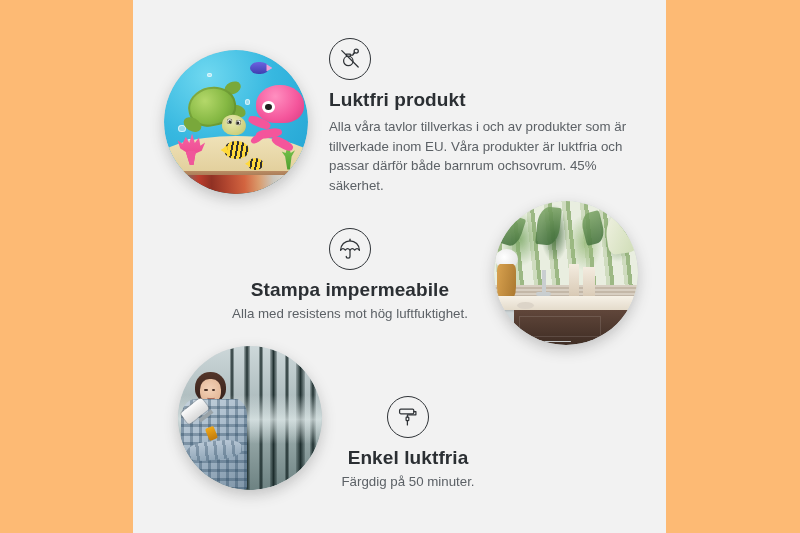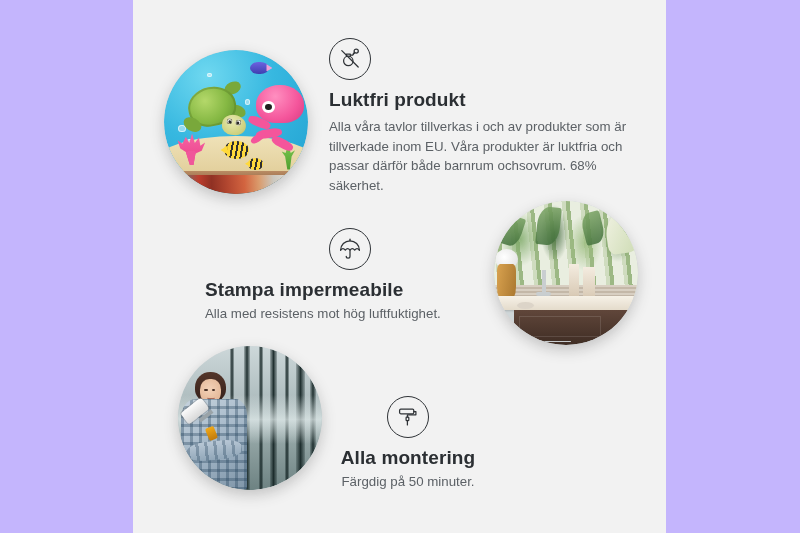--- a/index.html
+++ b/index.html
@@ -12,21 +12,21 @@
     height: 533px;
     background: #ffffff;
     font-family: "Liberation Sans", sans-serif;
     overflow: hidden;
   }
 
   #stage {
     position: relative;
     width: 800px;
     height: 533px;
-    background: #c4b5fd;
+    background: #fdba74;
   }
 
   
   #panel {
     position: absolute;
     left: 133px;
     top: 0;
     width: 533px;
     height: 533px;
     background: #f2f2f2;
@@ -336,21 +336,21 @@
     line-height: 1.48;
     color: #5c6166;
   }
 
   
   #feature-odourless { left: 329px; top: 38px; width: 300px; }
   #feature-odourless .icon-circle { margin-bottom: 9px; }
   #feature-odourless h3 { margin-bottom: 6px; }
 
   
-  #feature-waterproof { left: 205px; top: 228px; width: 290px; }
+  #feature-waterproof { left: 205px; top: 228px; width: 290px; text-align: center; }
   #feature-waterproof .icon-circle { margin: 0 auto 9px; }
   #feature-waterproof h3 { margin-bottom: 3px; }
 
   
   #feature-assembly { left: 283px; top: 396px; width: 250px; text-align: center; }
   #feature-assembly .icon-circle { margin: 0 auto 9px; }
   #feature-assembly h3 { margin-bottom: 3px; }
 </style>
 </head>
 <body>
@@ -447,21 +447,21 @@
       <svg width="26" height="26" viewBox="0 0 26 26" fill="none" stroke="#2f3337" stroke-width="1.25" stroke-linecap="round" stroke-linejoin="round">
         <path d="M6.6 14.9c0-2.6 2.1-4.7 4.7-4.7s4.7 2.1 4.7 4.7-2.1 4.7-4.7 4.7S6.6 17.5 6.6 14.9z"></path>
         <path d="M9.4 10.3V8.1h3.9v2.2"></path>
         <path d="M13.3 9.1h2.4l1.6-2.1"></path>
         <circle cx="19.2" cy="5.1" r="2.1"></circle>
         <path d="M17.6 6.6l-1.3 1.1"></path>
         <path d="M4.8 4.6L21.2 21"></path>
       </svg>
     </div>
     <h3>Luktfri produkt</h3>
-    <p>Alla våra tavlor tillverkas i och av produkter som är tillverkade inom EU. Våra produkter är luktfria och passar därför både barnrum ochsovrum. 68% säkerhet.</p>
+    <p>Alla våra tavlor tillverkas i och av produkter som är tillverkade inom EU. Våra produkter är luktfria och passar därför både barnrum ochsovrum. 45% säkerhet.</p>
   </div>
 
   <div class="feature" id="feature-waterproof">
     <div class="icon-circle">
       <svg width="26" height="26" viewBox="0 0 26 26" fill="none" stroke="#2f3337" stroke-width="1.25" stroke-linecap="round" stroke-linejoin="round">
         <path d="M3.6 14.2c0-5.2 4.2-9.4 9.4-9.4s9.4 4.2 9.4 9.4"></path>
         <path d="M3.6 14.2c1.6-2.2 3.1-2.2 4.7 0 1.6-2.2 3.1-2.2 4.7 0 1.6-2.2 3.1-2.2 4.7 0 1.6-2.2 3.1-2.2 4.7 0"></path>
         <path d="M13 4.8V3.2"></path>
         <path d="M13 14.2v6.1a1.9 1.9 0 0 1-3.8 0"></path>
       </svg>
@@ -472,17 +472,17 @@
 
   <div class="feature" id="feature-assembly">
     <div class="icon-circle">
       <svg width="26" height="26" viewBox="0 0 26 26" fill="none" stroke="#2f3337" stroke-width="1.25" stroke-linecap="round" stroke-linejoin="round">
         <rect x="4.6" y="5.2" width="14.2" height="4.6" rx="1.2"></rect>
         <path d="M18.8 7.5h2.1v3.3H12.4v2.1"></path>
         <rect x="11.1" y="13" width="2.7" height="3.6" rx=".7"></rect>
         <path d="M12.4 16.6v4.3"></path>
       </svg>
     </div>
-    <h3>Alla montering</h3>
+    <h3>Enkel luktfria</h3>
     <p>Färgdig på 50 minuter.</p>
   </div>
 
 </div>
 
 </body></html>

